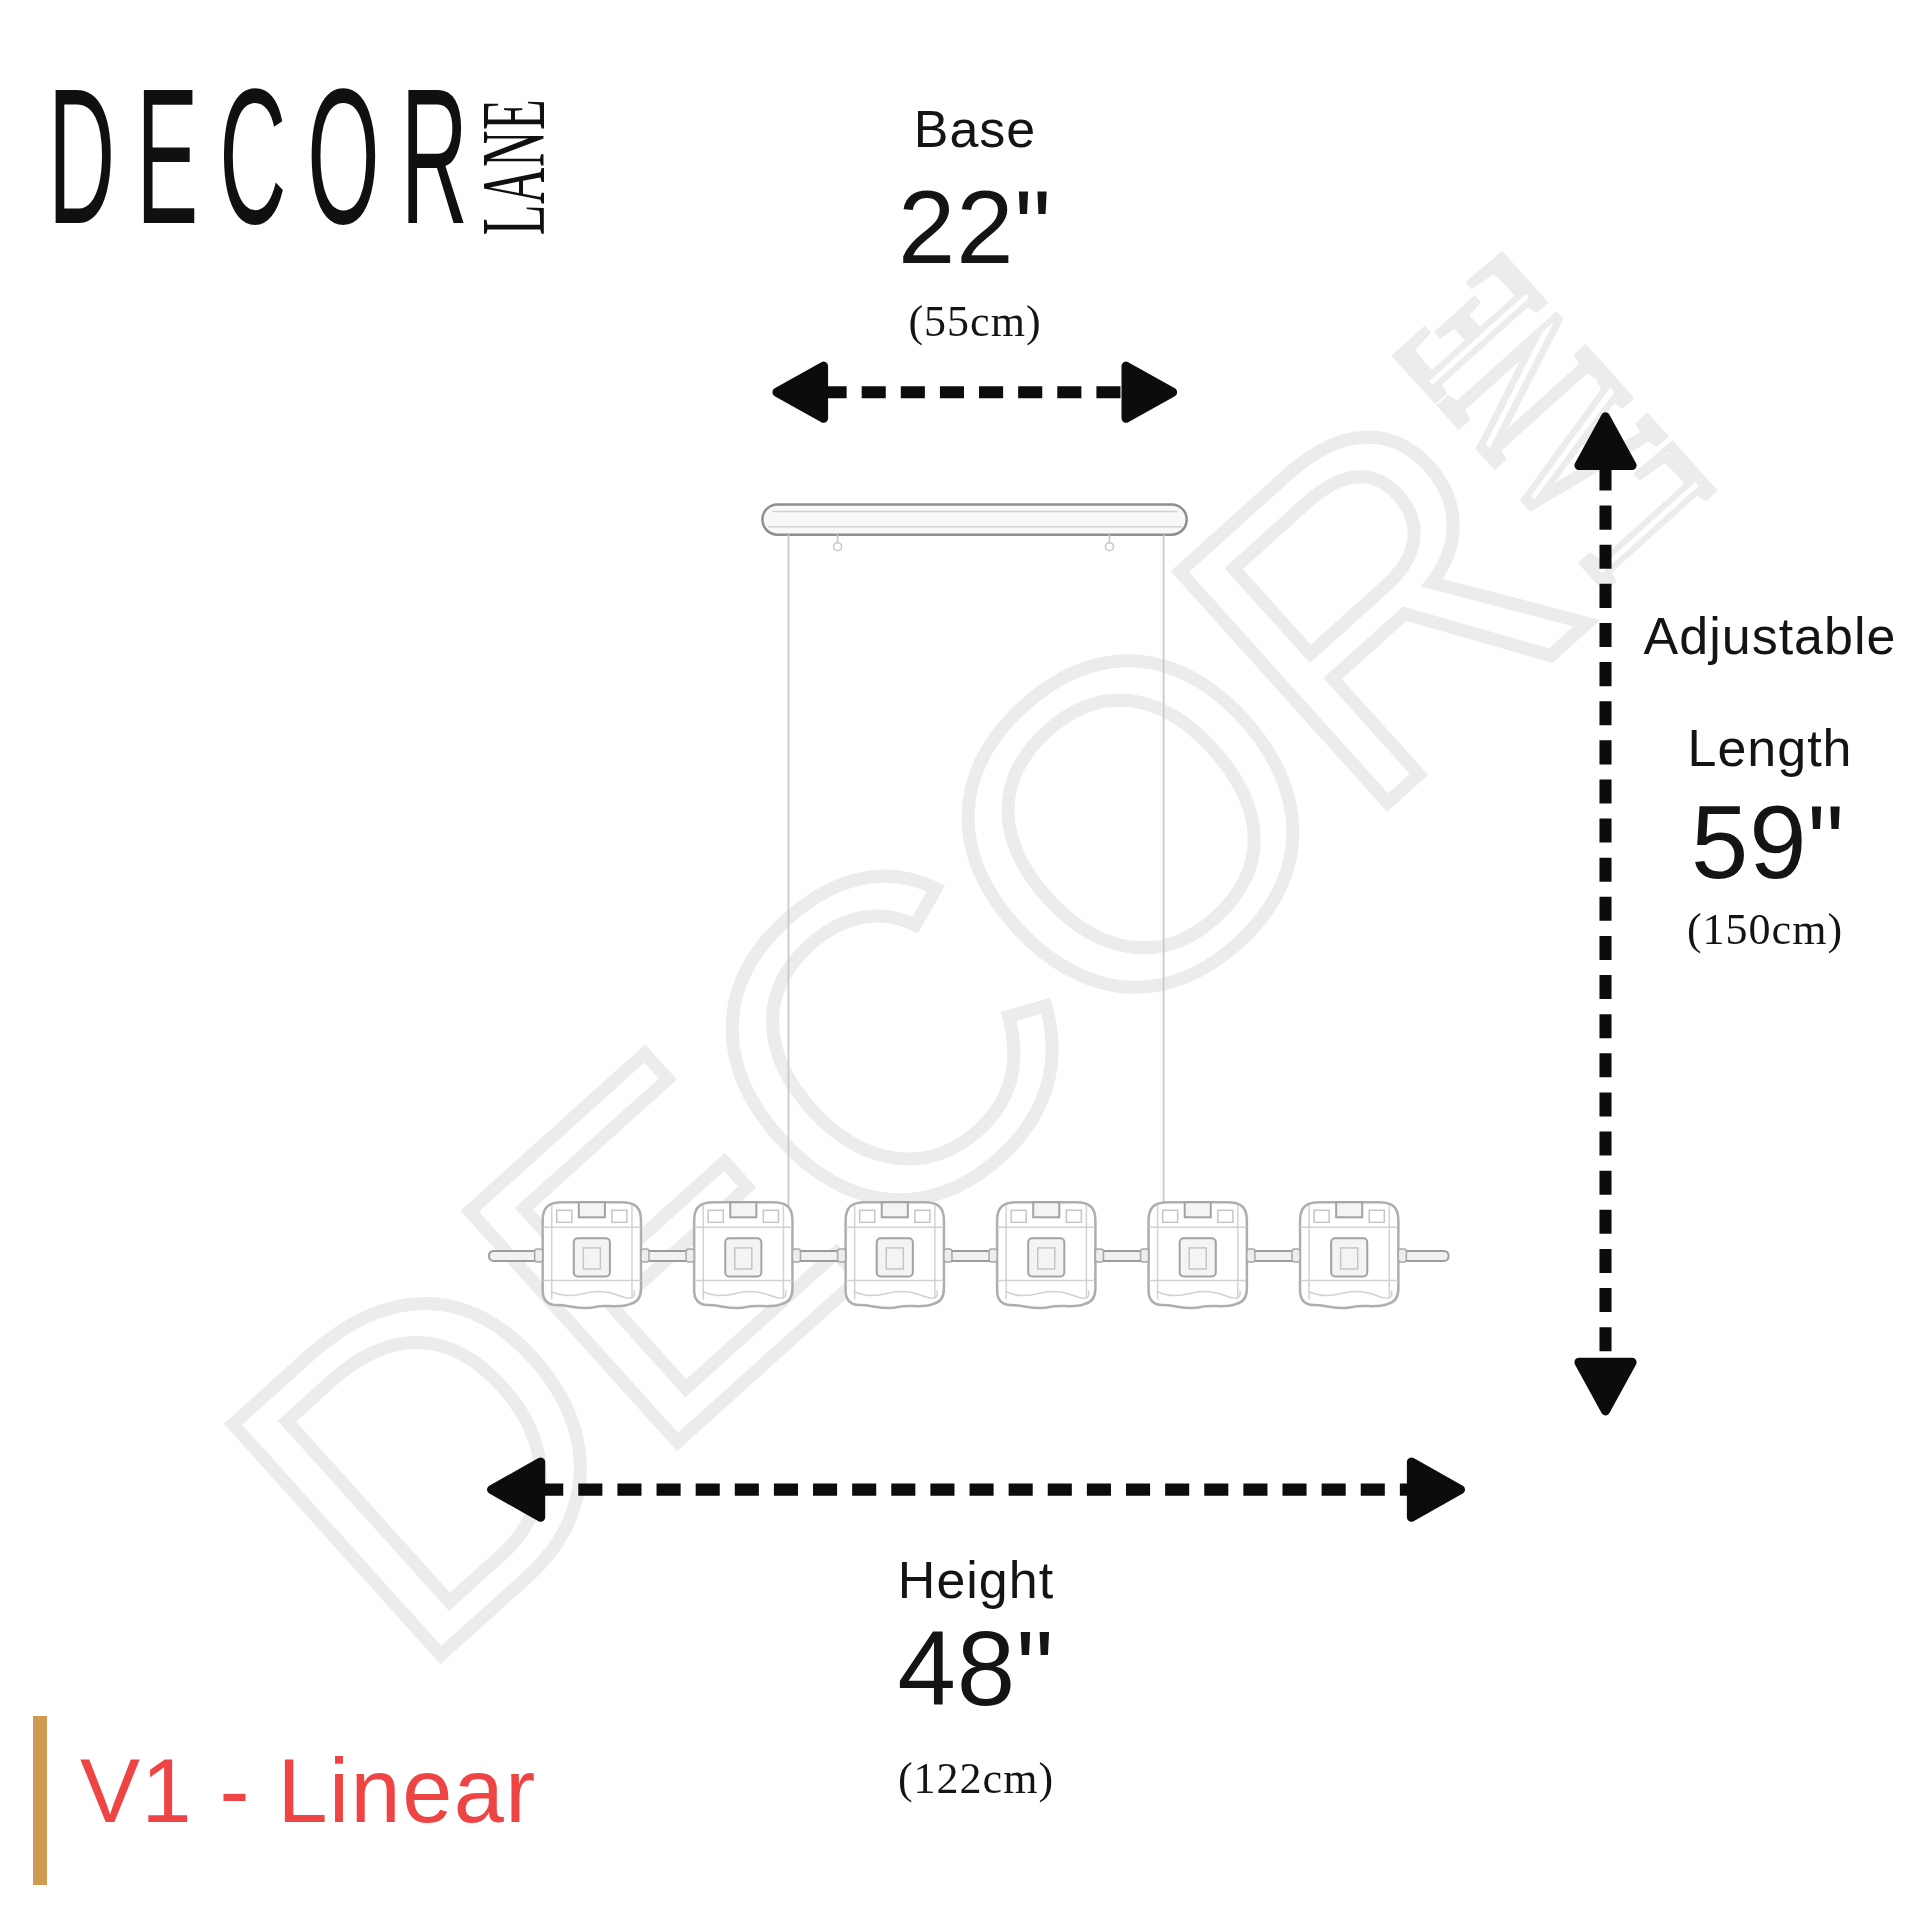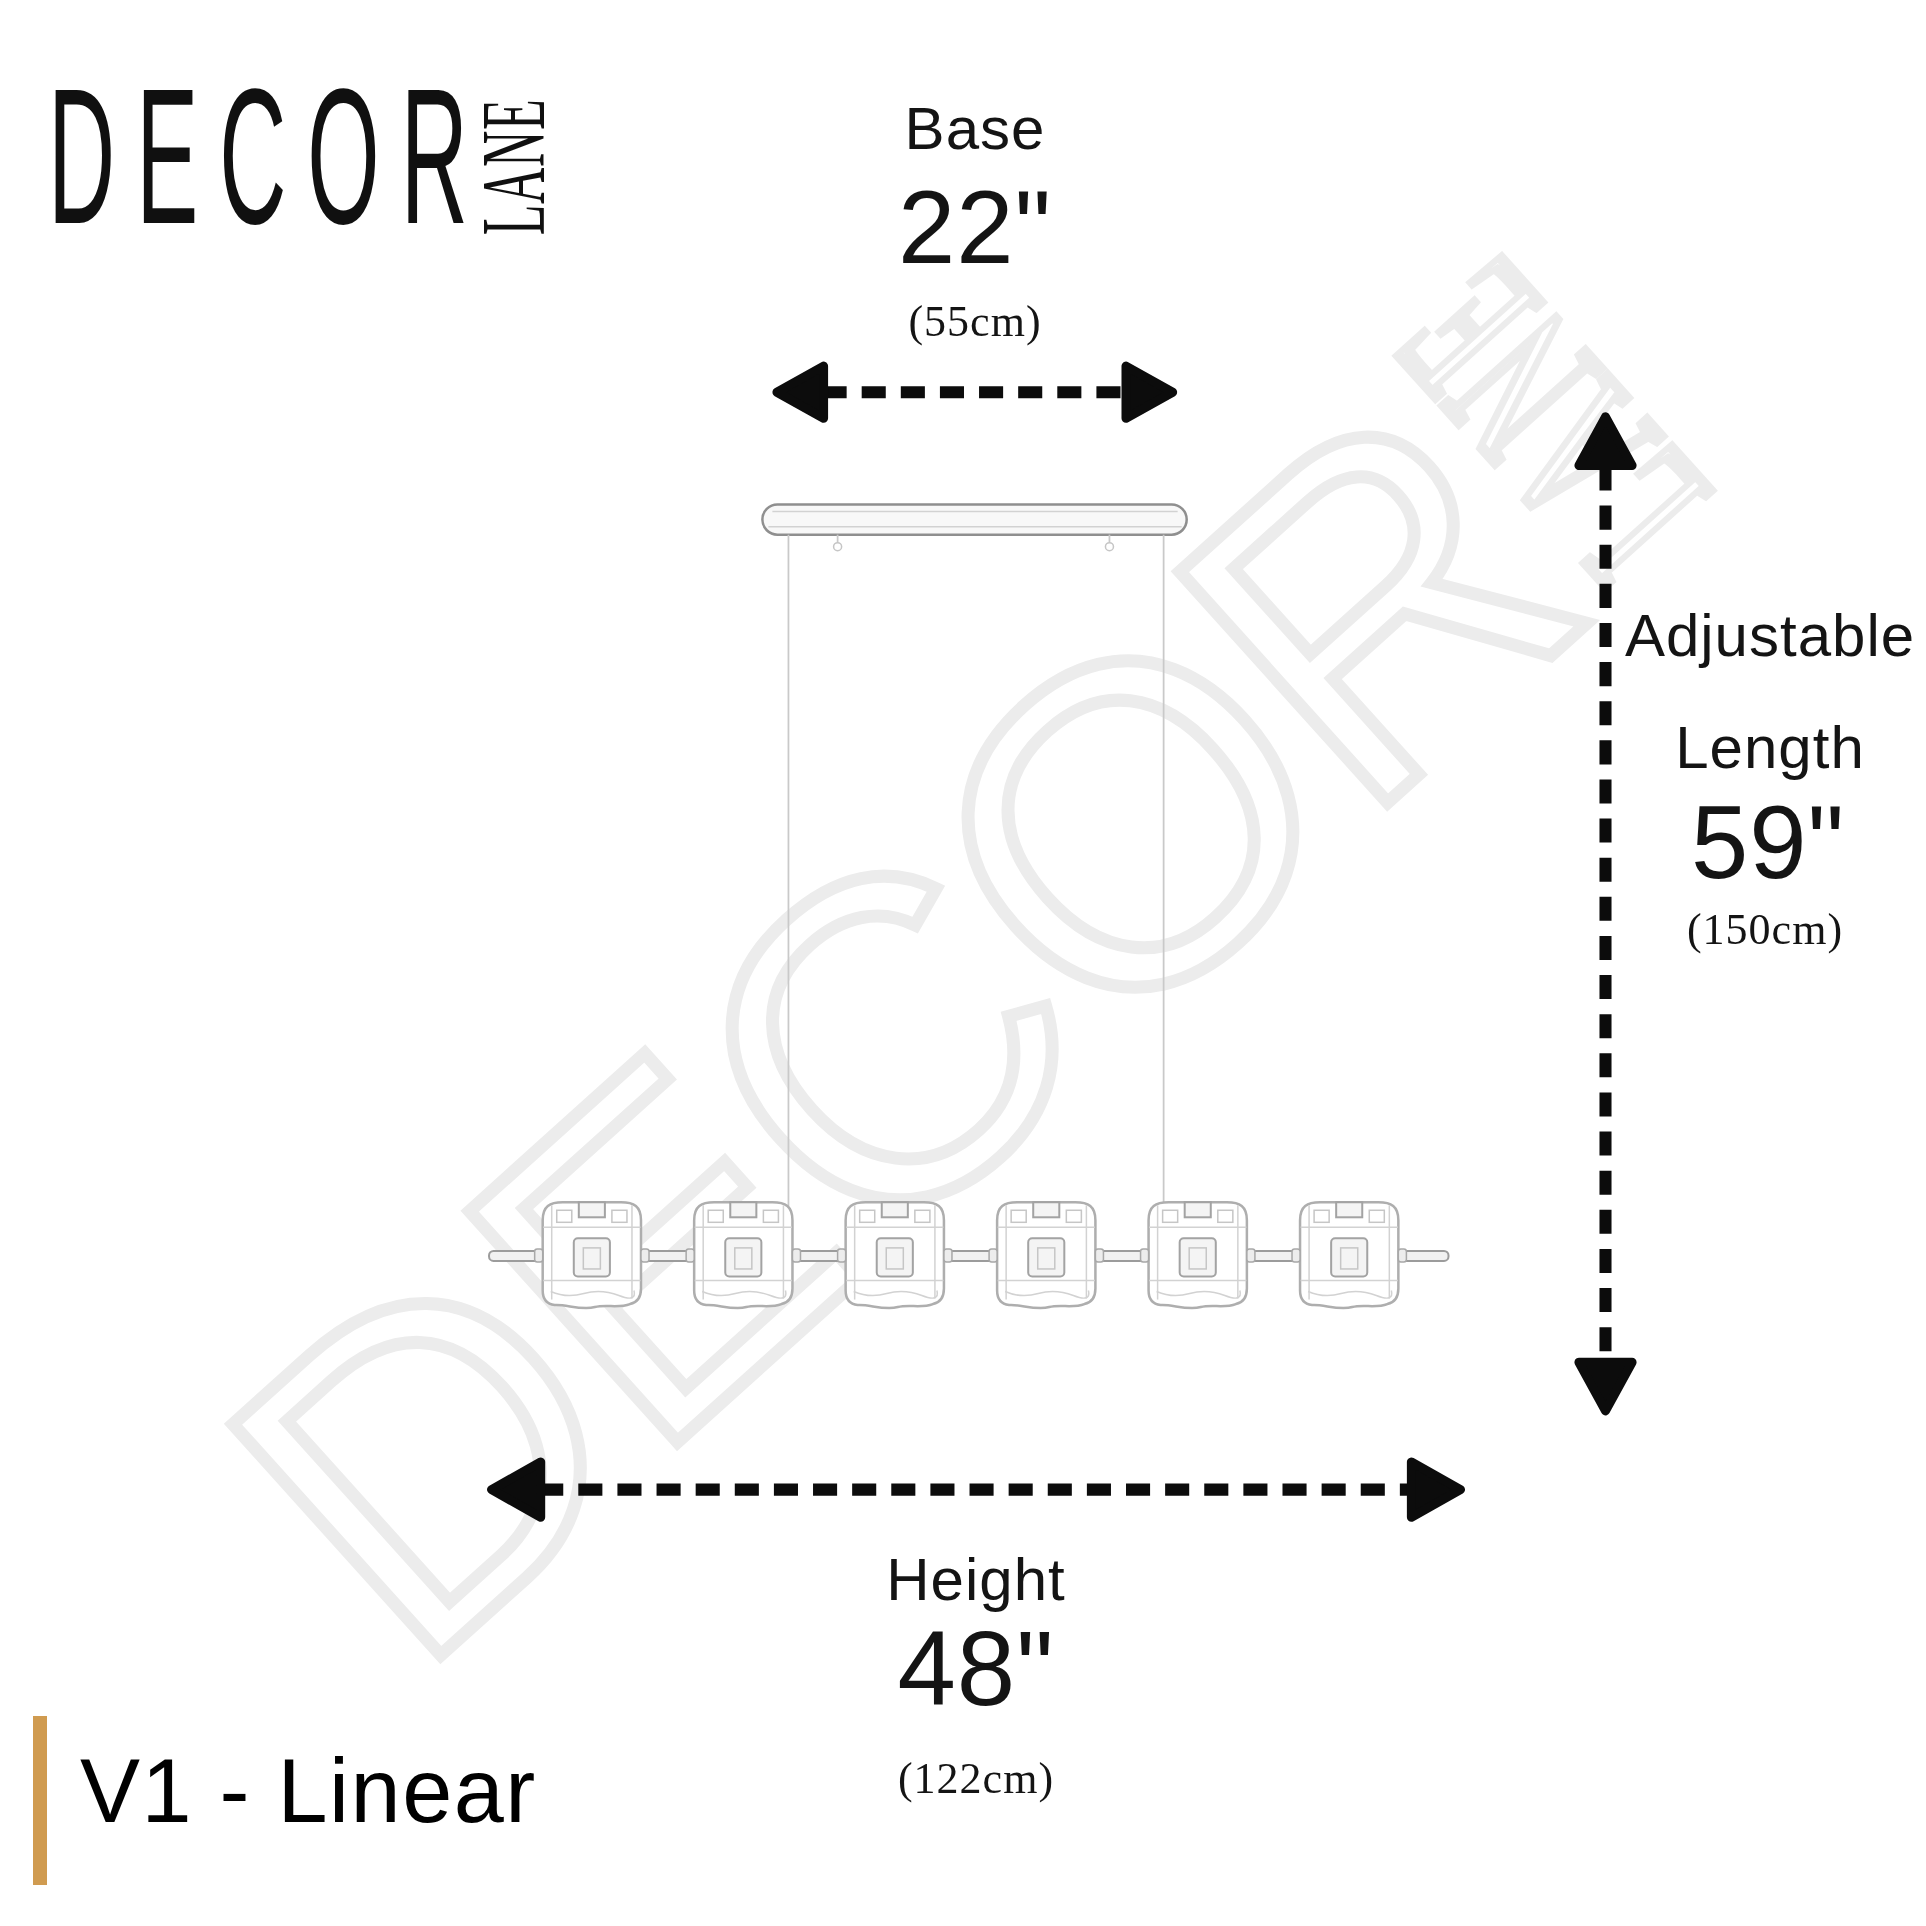--- a/index.html
+++ b/index.html
@@ -51,27 +51,27 @@
   .faint-rect{fill:none;stroke:#c6c6c6;stroke-width:3;}
   .nub{fill:#ededed;stroke:#a8a8a8;stroke-width:3;}
   .connector{fill:#ececec;stroke:#a8a8a8;stroke-width:3;}
 
   
   .dim-line{stroke:var(--arrow);stroke-width:24;stroke-dasharray:48 30;fill:none;}
   .dim-head{fill:var(--arrow);stroke:var(--arrow);stroke-width:18;stroke-linejoin:round;}
 
   
   .dim-text{position:absolute;transform:translate(-50%,-50%);text-align:center;white-space:nowrap;line-height:1;}
-  .dim-label{font-size:60px;letter-spacing:1px;}
+  .dim-label{font-size:52px;letter-spacing:1px;}
   .dim-value{font-size:103px;letter-spacing:1px;}
   .dim-metric{font-size:44px;letter-spacing:1px;font-family:Liberation Serif, serif;}
 
   
   .accent-bar{position:absolute;left:33px;top:1716px;width:13.5px;height:169px;background:var(--accent);}
-  .variant{position:absolute;left:80px;top:1746px;font-size:90px;letter-spacing:1.5px;color:#000000;line-height:1;white-space:nowrap;}
+  .variant{position:absolute;left:80px;top:1746px;font-size:90px;letter-spacing:1.5px;color:#ef4444;line-height:1;white-space:nowrap;}
 </style>
 </head>
 <body>
 
 <div class="canvas">
 
   <svg class="layer" viewBox="0 0 3840 3840" aria-hidden="true">
     <text class="wm-decor" transform="translate(1795 2055) rotate(-42)" text-anchor="middle" dominant-baseline="central">DECOR</text>
     <text class="wm-lane" transform="translate(3090 840) rotate(-132) scale(0.56 1)" text-anchor="middle" dominant-baseline="central">LANE</text>
   </svg>

